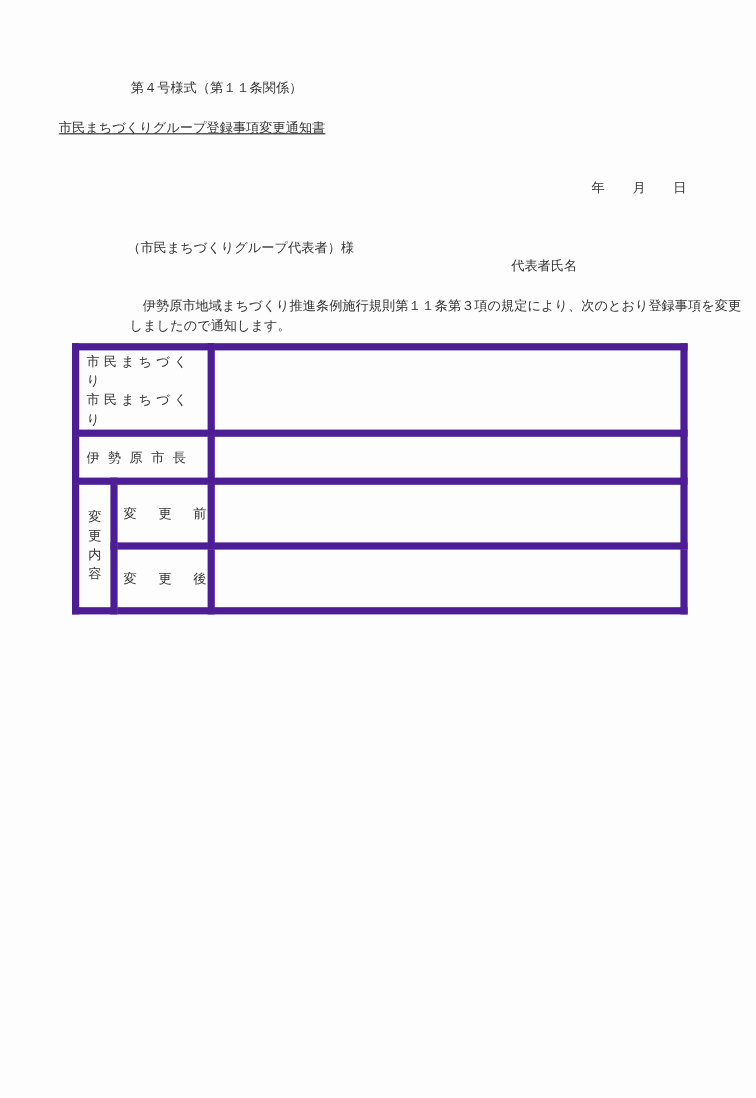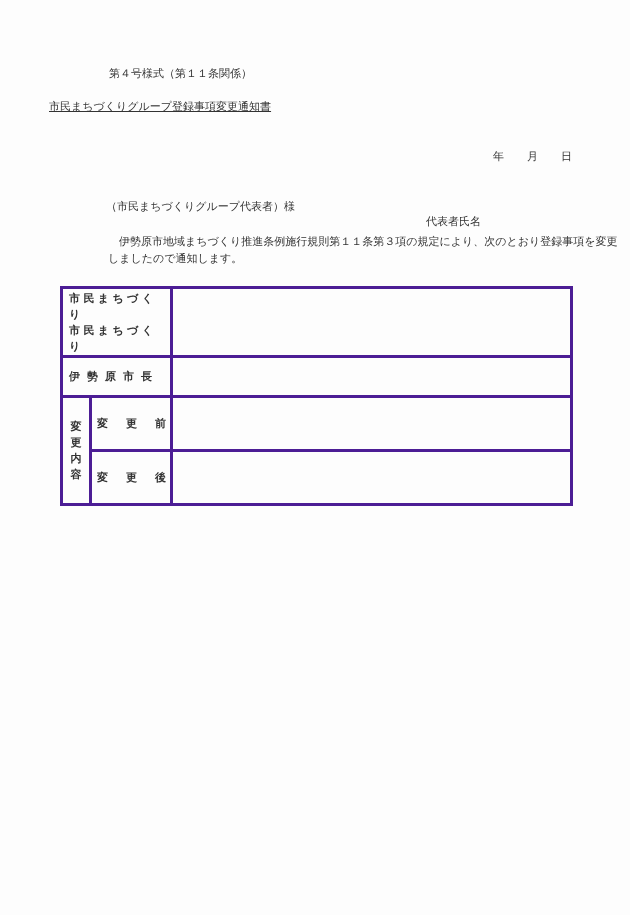--- a/index.html
+++ b/index.html
@@ -12,27 +12,27 @@
     overflow: hidden;
   }
   .t { position: absolute; font-size: 11px; white-space: nowrap; line-height: 14px; margin-left: 48px; }
   #form-number { left: 61px; top: 67px; }
   #doc-title { left: 0; width: 630px; top: 100px; text-align: left; padding-left: 1px; text-decoration: underline; }
   #date-line { right: 58px; top: 150px; text-decoration: underline; }
   #date-line span { display: inline-block; }
   #date-line .gap { width: 23px; }
   #addressee { left: 58px; top: 200px; }
   #sender { left: 378px; top: 215px; }
-  #body-text { left: 60px; top: 234px; width: 514px; white-space: normal; line-height: 16.5px; text-indent: 11px; }
+  #body-text { left: 60px; top: 247px; width: 514px; white-space: normal; line-height: 16.5px; text-indent: 11px; font-family: Liberation Serif, serif; }
   table#info-table {
     position: absolute; left: 60px; top: 286px;
     width: 513px; border-collapse: collapse;
     font-size: 11px;
   }
-  #info-table td { border: 3px solid #4c1d95; padding: 0; vertical-align: middle; font-weight: bold; }
+  #info-table td { border: 6px solid #4c1d95; padding: 0; vertical-align: middle; }
   #info-table .label { color: #333; }
   .group-name { padding: 2px 0 0 6px !important; line-height: 16px; letter-spacing: 3.4px; }
   .rep { padding-left: 6px !important; letter-spacing: 7px; }
   .vert { text-align: center; line-height: 16px; width: 26px; }
   .sub { padding-left: 5px !important; }
   .sub span { display: inline-block; }
 </style>
 </head>
 <body>
 

